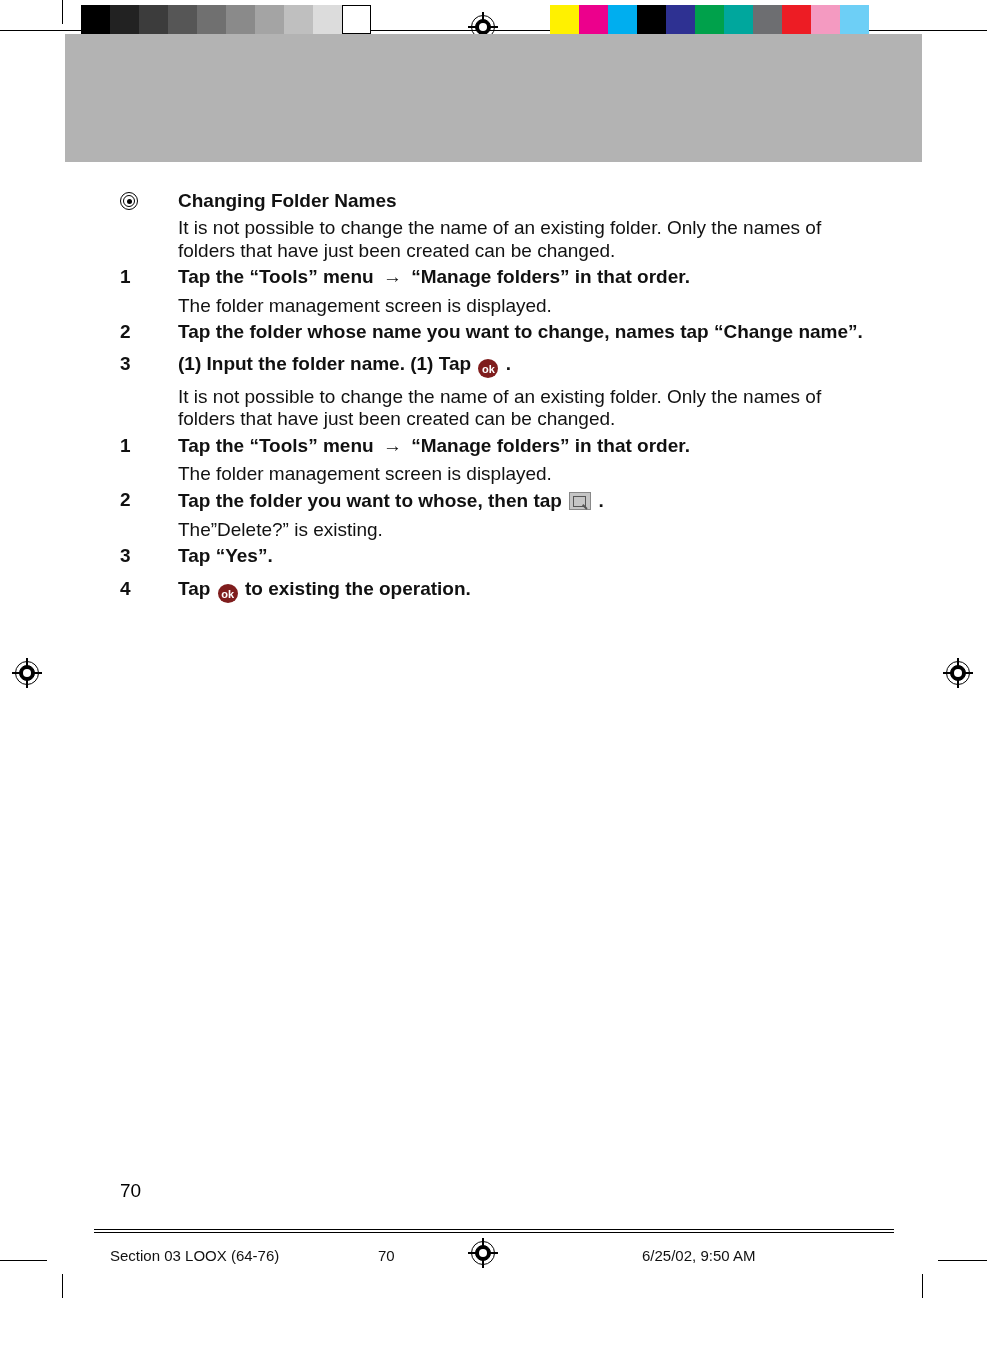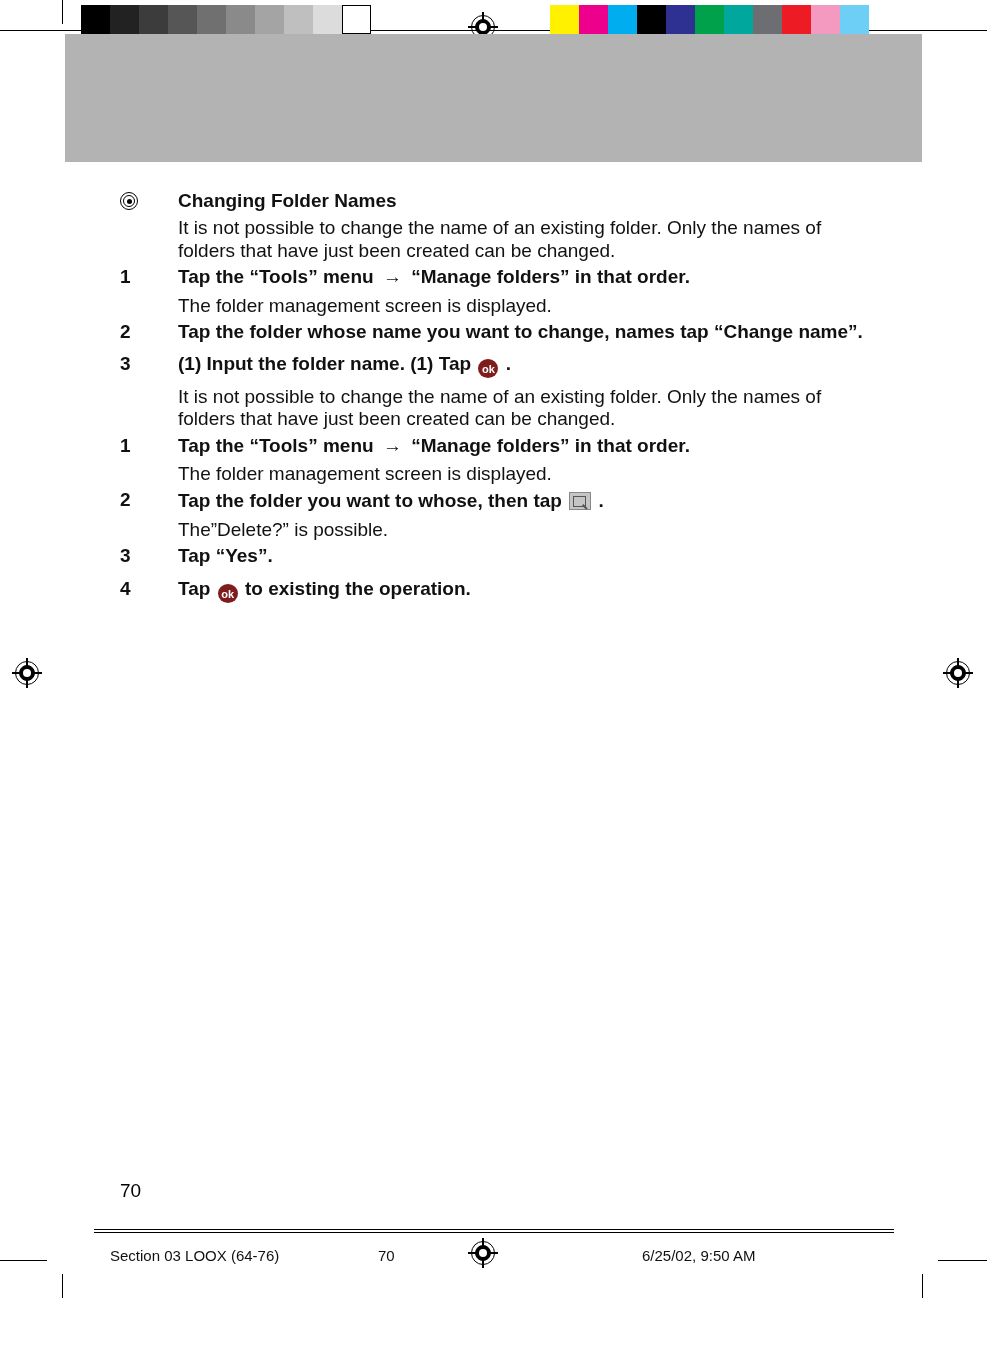--- a/index.html
+++ b/index.html
@@ -228,21 +228,21 @@
     <div class="seg">
       <div class="marker bold">2</div>
       <div class="body bold">
         <span>Tap the folder you want to whose, then tap</span>
         <span class="del-icon"></span>
         <span> .</span>
       </div>
     </div>
     <div class="seg">
         <div class="marker"></div>
-        <div class="body sub">The”Delete?” is possible.</div>
+        <div class="body sub">The”Delete?” is existing.</div>
       </div>
 
     <div class="seg">
       <div class="marker bold">3</div>
       <div class="body bold">Tap “Yes”.</div>
     </div>
 
     <div class="gap-sm"></div>
     <div class="seg">
       <div class="marker bold">4</div>

